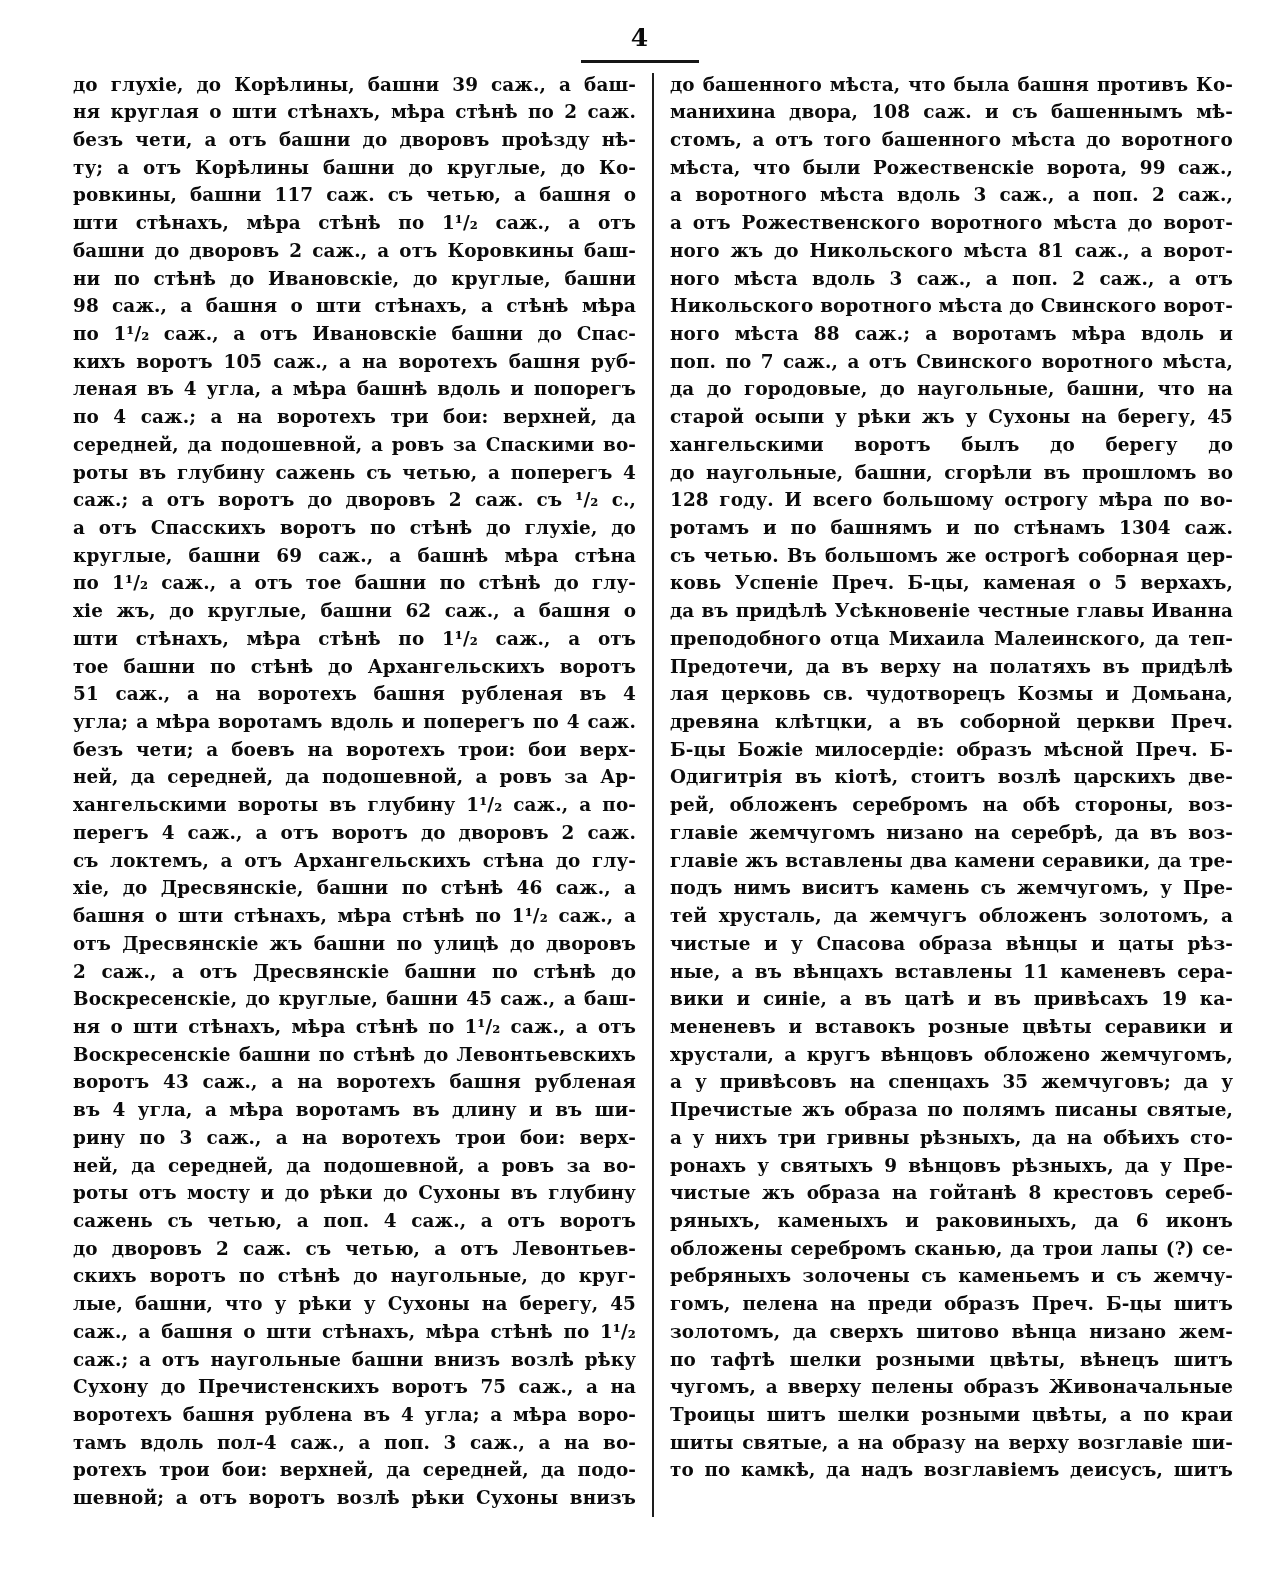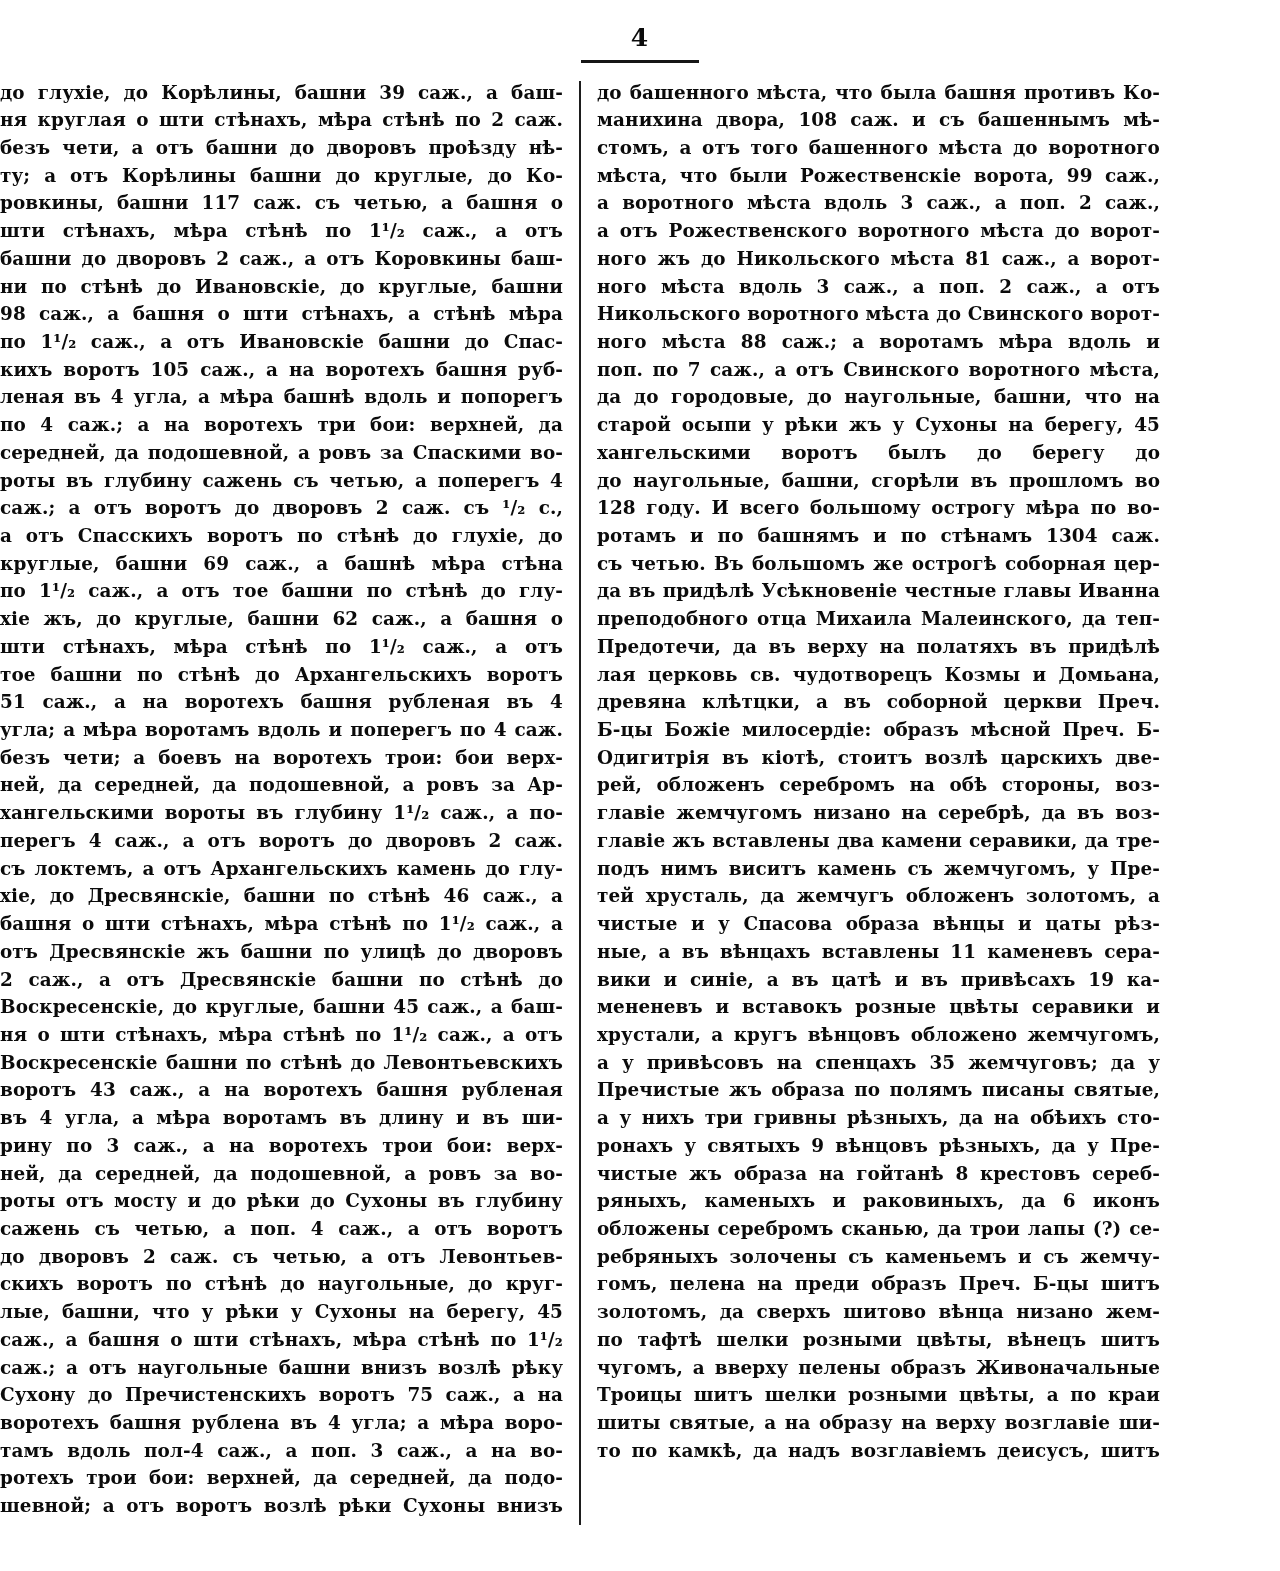--- a/index.html
+++ b/index.html
@@ -28,21 +28,22 @@
   }
   .header-rule {
     width: 118px;
     height: 3px;
     background: #161616;
     margin: 8px auto 0 auto;
   }
   .columns {
     display: flex;
     flex-direction: row;
-    margin-top: 16px;
+    margin-top: 8px;
+    padding-left: 73px;
     padding-right: 62px;
     gap: 8px;
   }
   .column {
     width: 563px;
     flex: 0 0 563px;
   }
   .column-divider {
     width: 2px;
     flex: 0 0 2px;
@@ -95,21 +96,21 @@
         <div class="text-line">по 1¹/₂ саж., а отъ тое башни по стѣнѣ до глу-</div>
         <div class="text-line">хіе жъ, до круглые, башни 62 саж., а башня о</div>
         <div class="text-line">шти стѣнахъ, мѣра стѣнѣ по 1¹/₂ саж., а отъ</div>
         <div class="text-line">тое башни по стѣнѣ до Архангельскихъ воротъ</div>
         <div class="text-line">51 саж., а на воротехъ башня рубленая въ 4</div>
         <div class="text-line">угла; а мѣра воротамъ вдоль и поперегъ по 4 саж.</div>
         <div class="text-line">безъ чети; а боевъ на воротехъ трои: бои верх-</div>
         <div class="text-line">ней, да середней, да подошевной, а ровъ за Ар-</div>
         <div class="text-line">хангельскими вороты въ глубину 1¹/₂ саж., а по-</div>
         <div class="text-line">перегъ 4 саж., а отъ воротъ до дворовъ 2 саж.</div>
-        <div class="text-line">съ локтемъ, а отъ Архангельскихъ камень до глу-</div>
+        <div class="text-line">съ локтемъ, а отъ Архангельскихъ стѣна до глу-</div>
         <div class="text-line">хіе, до Дресвянскіе, башни по стѣнѣ 46 саж., а</div>
         <div class="text-line">башня о шти стѣнахъ, мѣра стѣнѣ по 1¹/₂ саж., а</div>
         <div class="text-line">отъ Дресвянскіе жъ башни по улицѣ до дворовъ</div>
         <div class="text-line">2 саж., а отъ Дресвянскіе башни по стѣнѣ до</div>
         <div class="text-line">Воскресенскіе, до круглые, башни 45 саж., а баш-</div>
         <div class="text-line">ня о шти стѣнахъ, мѣра стѣнѣ по 1¹/₂ саж., а отъ</div>
         <div class="text-line">Воскресенскіе башни по стѣнѣ до Левонтьевскихъ</div>
         <div class="text-line">воротъ 43 саж., а на воротехъ башня рубленая</div>
         <div class="text-line">въ 4 угла, а мѣра воротамъ въ длину и въ ши-</div>
         <div class="text-line">рину по 3 саж., а на воротехъ трои бои: верх-</div>
@@ -140,20 +141,21 @@
         <div class="text-line">Никольского воротного мѣста до Свинского ворот-</div>
         <div class="text-line">ного мѣста 88 саж.; а воротамъ мѣра вдоль и</div>
         <div class="text-line">поп. по 7 саж., а отъ Свинского воротного мѣста,</div>
         <div class="text-line">да до городовые, до наугольные, башни, что на</div>
         <div class="text-line">старой осыпи у рѣки жъ у Сухоны на берегу, 45</div>
         <div class="text-line">хангельскими воротъ былъ до берегу до городовые,</div>
         <div class="text-line">до наугольные, башни, сгорѣли въ прошломъ во</div>
         <div class="text-line">128 году. И всего большому острогу мѣра по во-</div>
         <div class="text-line">ротамъ и по башнямъ и по стѣнамъ 1304 саж.</div>
         <div class="text-line">съ четью. Въ большомъ же острогѣ соборная цер-</div>
+        <div class="text-line">ковь Успеніе Преч. Б-цы, каменая о 5 верхахъ,</div>
         <div class="text-line">да въ придѣлѣ Усѣкновеніе честные главы Иванна</div>
         <div class="text-line">преподобного отца Михаила Малеинского, да теп-</div>
         <div class="text-line">Предотечи, да въ верху на полатяхъ въ придѣлѣ</div>
         <div class="text-line">лая церковь св. чудотворецъ Козмы и Домьана,</div>
         <div class="text-line">древяна клѣтцки, а въ соборной церкви Преч.</div>
         <div class="text-line">Б-цы Божіе милосердіе: образъ мѣсной Преч. Б-цы</div>
         <div class="text-line">Одигитрія въ кіотѣ, стоитъ возлѣ царскихъ две-</div>
         <div class="text-line">рей, обложенъ серебромъ на обѣ стороны, воз-</div>
         <div class="text-line">главіе жемчугомъ низано на серебрѣ, да въ воз-</div>
         <div class="text-line">главіе жъ вставлены два камени серавики, да тре-</div>

